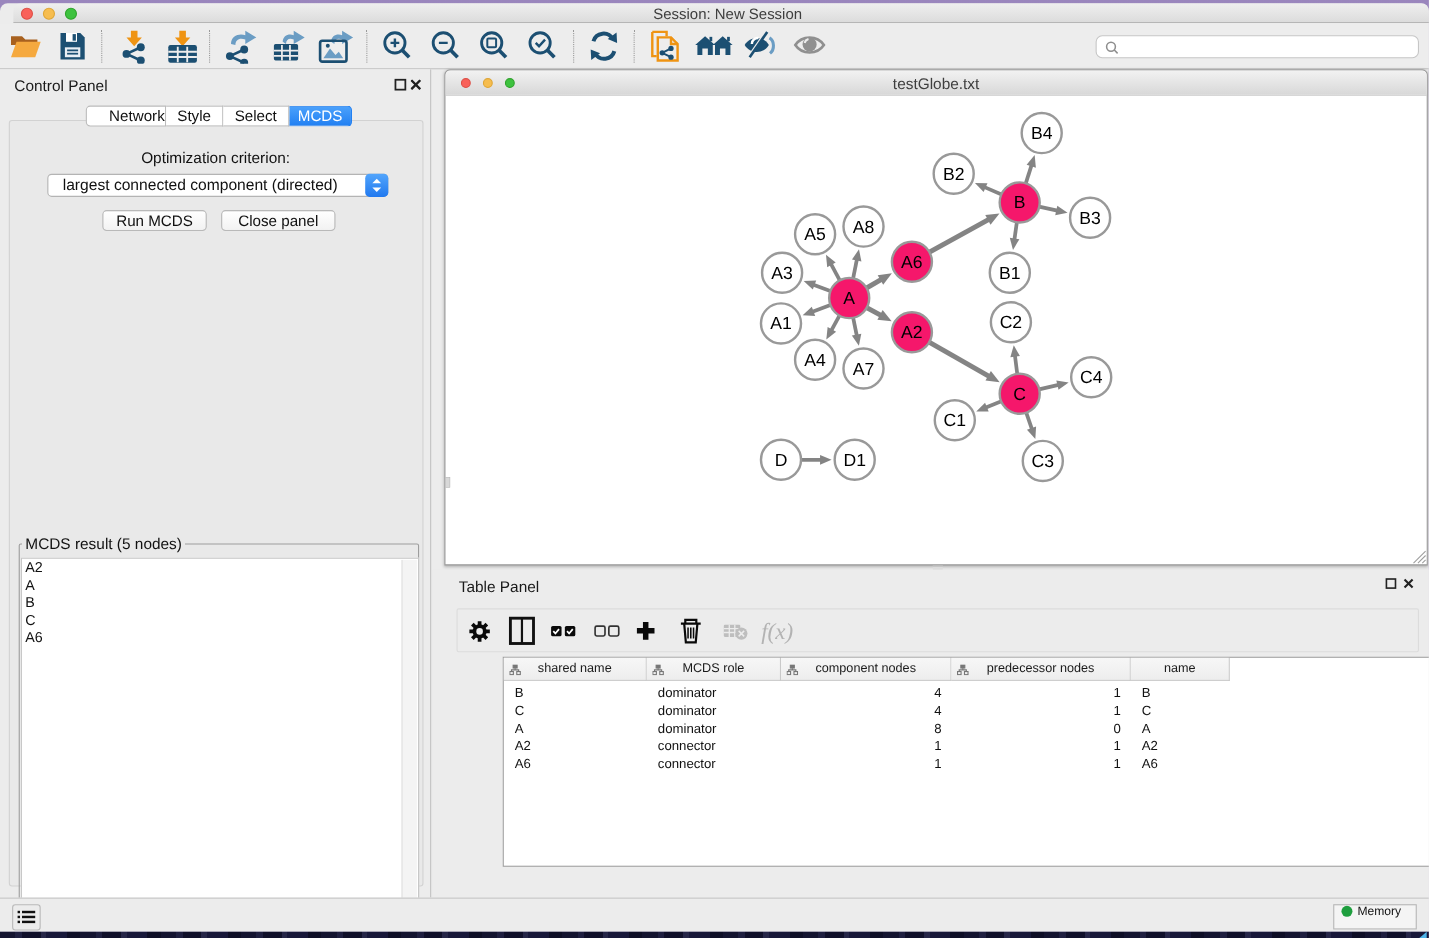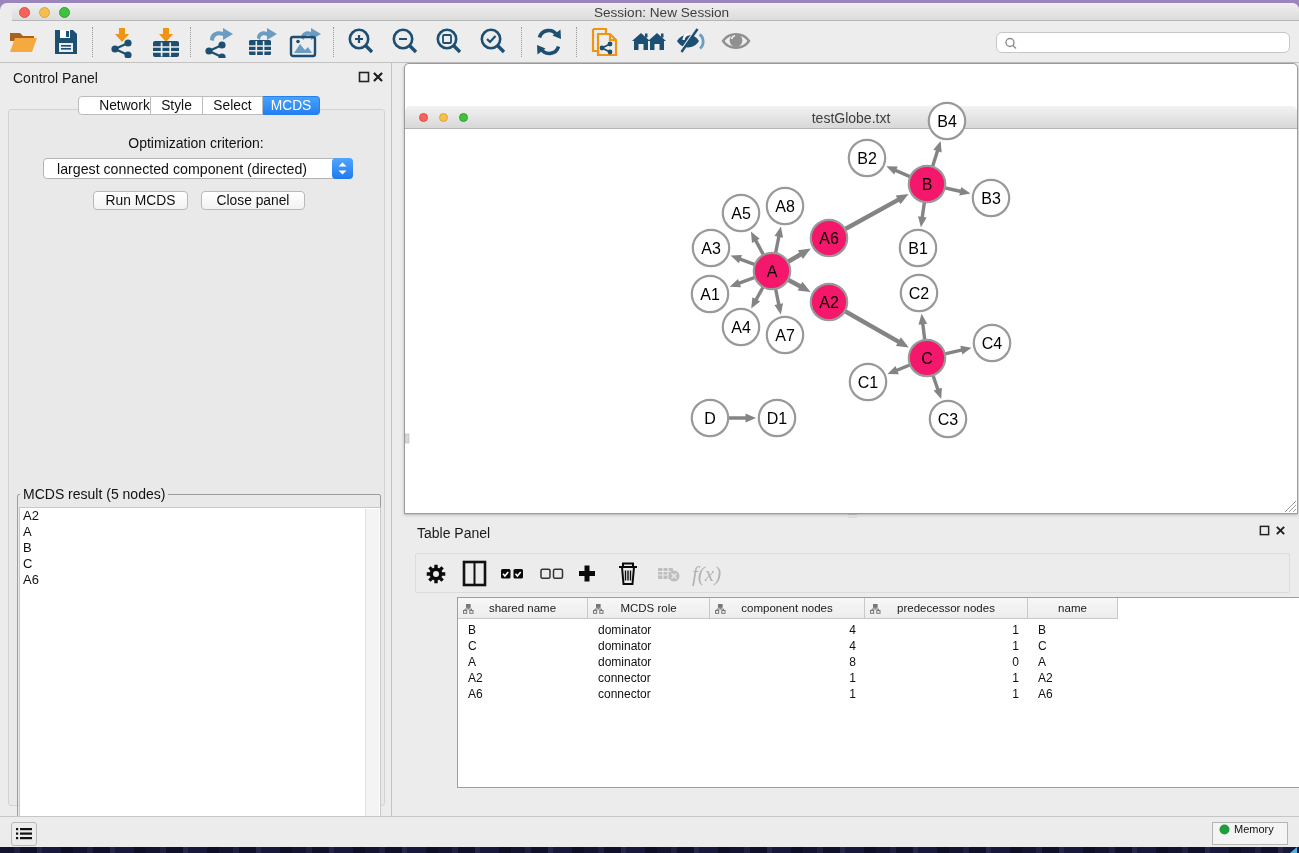--- a/index.html
+++ b/index.html
@@ -31,21 +31,21 @@
 #combo .ctext { position:absolute; left:0; top:2px; width:276px; text-align:center; font-size:14.2px; color:#111; }
 #combo .stepper { position:absolute; right:-1px; top:-1px; width:21px; height:21px; background:linear-gradient(#52a5fc,#2179ef); border-radius:4px; }
 .btn { position:absolute; height:19px; background:linear-gradient(#ffffff,#f2f2f2); border:1px solid #b9b9b9; border-radius:4px; font-size:13.8px; color:#111; text-align:center; line-height:17px; }
 #fieldset { position:absolute; left:17px; top:391px; width:364px; height:340px; border:1px solid #9d9d9d; border-radius:2px;margin-top:32px; }
 #fieldset legend { margin-left:2px; padding:0 3px; font-size:14px; color:#111; }
 #mlist { position:absolute; left:1px; top:5px; width:362px; height:325px; background:#fff; border:1px solid #c8c8c8; }
 #mlist .row { font-size:13px; color:#111; padding-left:3px; height:16px; line-height:16px; }
 #mlist .sbar { position:absolute; right:1px; top:1px; width:14px; height:323px; background:#f4f4f4; border-left:1px solid #e0e0e0; }
 
 #netwin { position:absolute; left:404px; top:60px; width:894px; height:451px; background:#fff; border:1px solid #9b9b9b; border-radius:5px 5px 0 0; box-shadow:0 1px 3px rgba(0,0,0,0.25); }
-#nettitle { position:absolute; left:0; top:0; width:100%; height:23px; background:linear-gradient(#f2f2f2,#d8d8d8); border-bottom:1px solid #b4b4b4; border-radius:5px 5px 0 0;margin-top:42px; }
+#nettitle { position:absolute; left:0; top:0; width:100%; height:23px; background:linear-gradient(#f2f2f2,#d8d8d8); border-bottom:1px solid #b4b4b4; border-radius:5px 5px 0 0; }
 #nettitle .tl { top:7px; width:9px; height:9px; }
 #nettitle .t1 { left:14px; background:#f9615a; border:0.5px solid #dd4f46; }
 #nettitle .t2 { left:34px; background:#f6bd4f; border:0.5px solid #dfa636; }
 #nettitle .t3 { left:54px; background:#3ec23f; border:0.5px solid #2fa32c; }
 #nettitle .title { position:absolute; top:4px; width:100%; text-align:center; font-size:14px; color:#3e3e3e; }
 #graph { position:absolute; left:0; top:24px; }
 #graph text { font-size:16px; fill:#000; font-family:"Liberation Sans",sans-serif; }
 #graph line, #graph polygon { stroke:#848484; fill:#848484; }
 #graph line { fill:none; }
 #graph polygon { stroke:none; }

